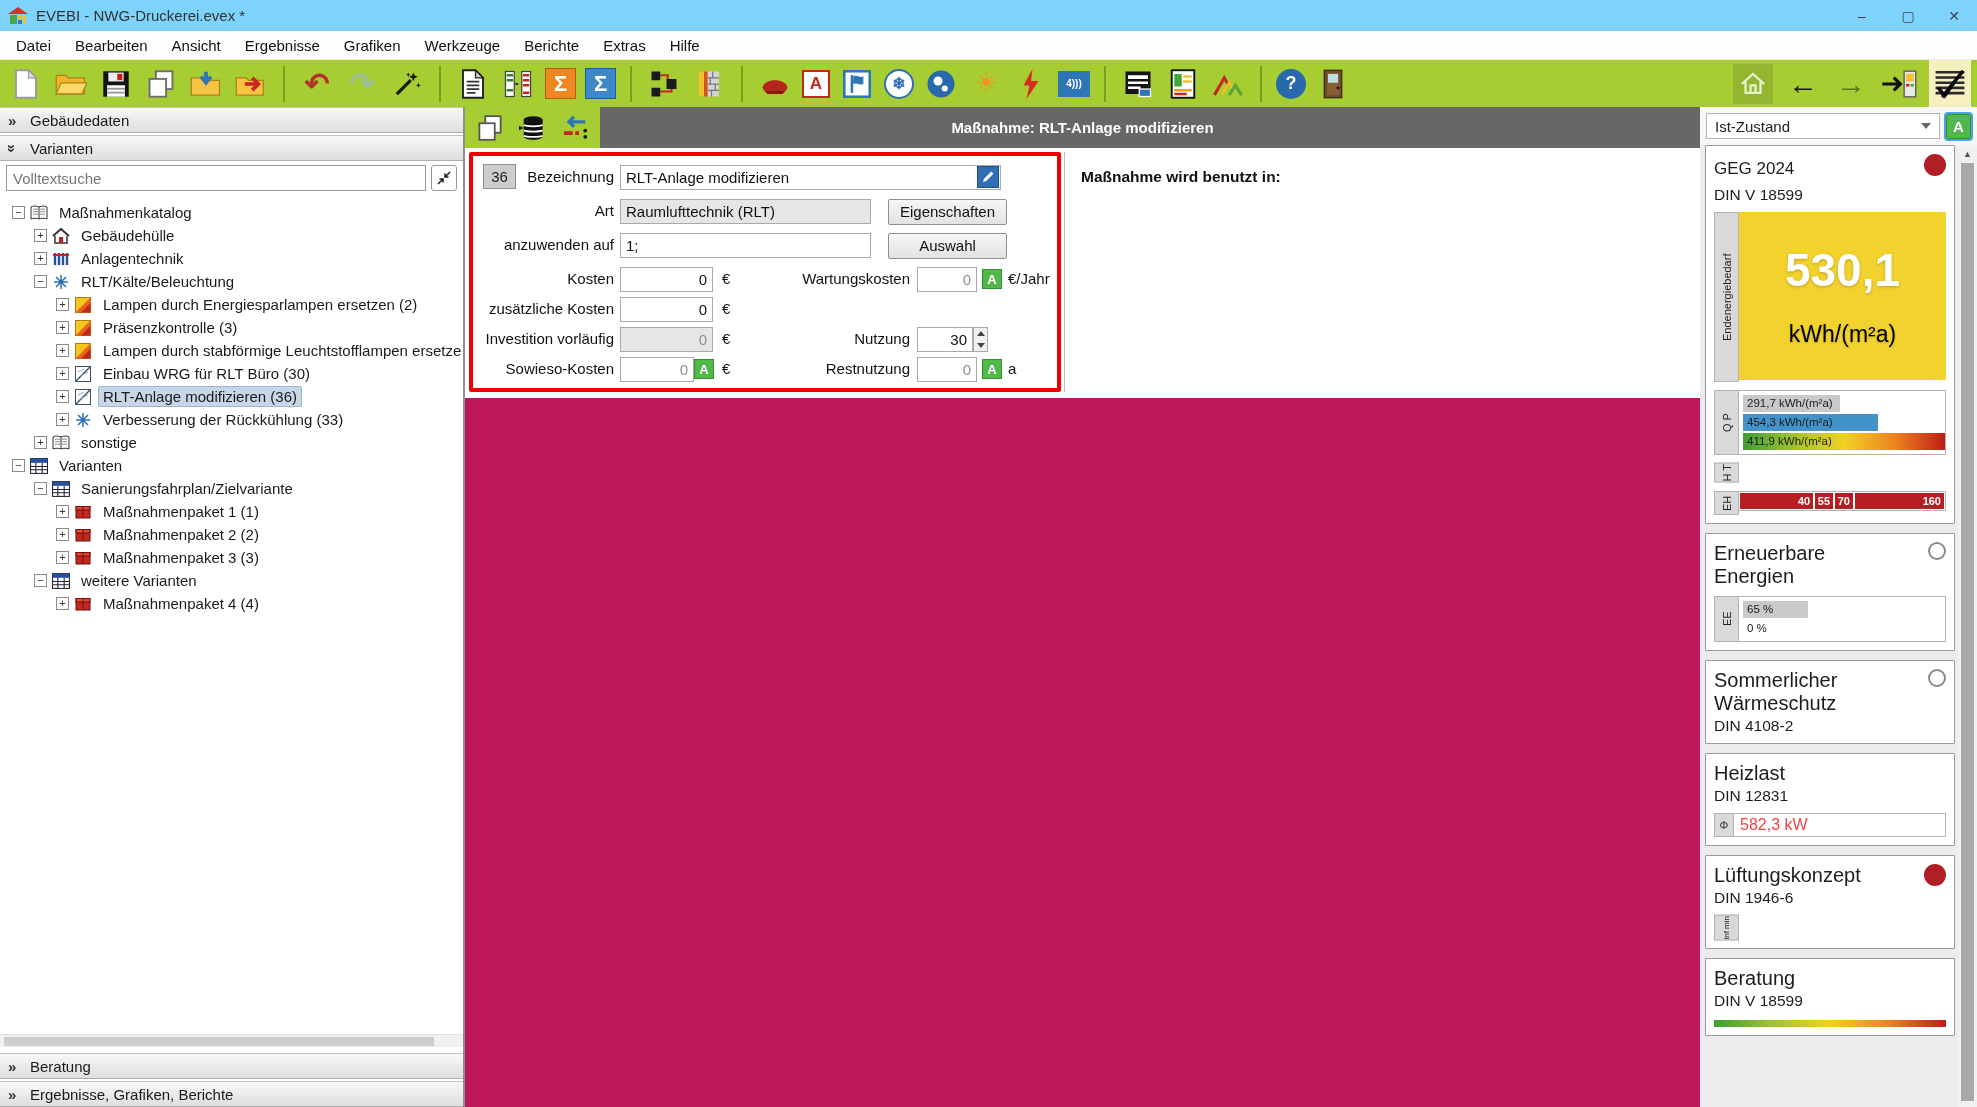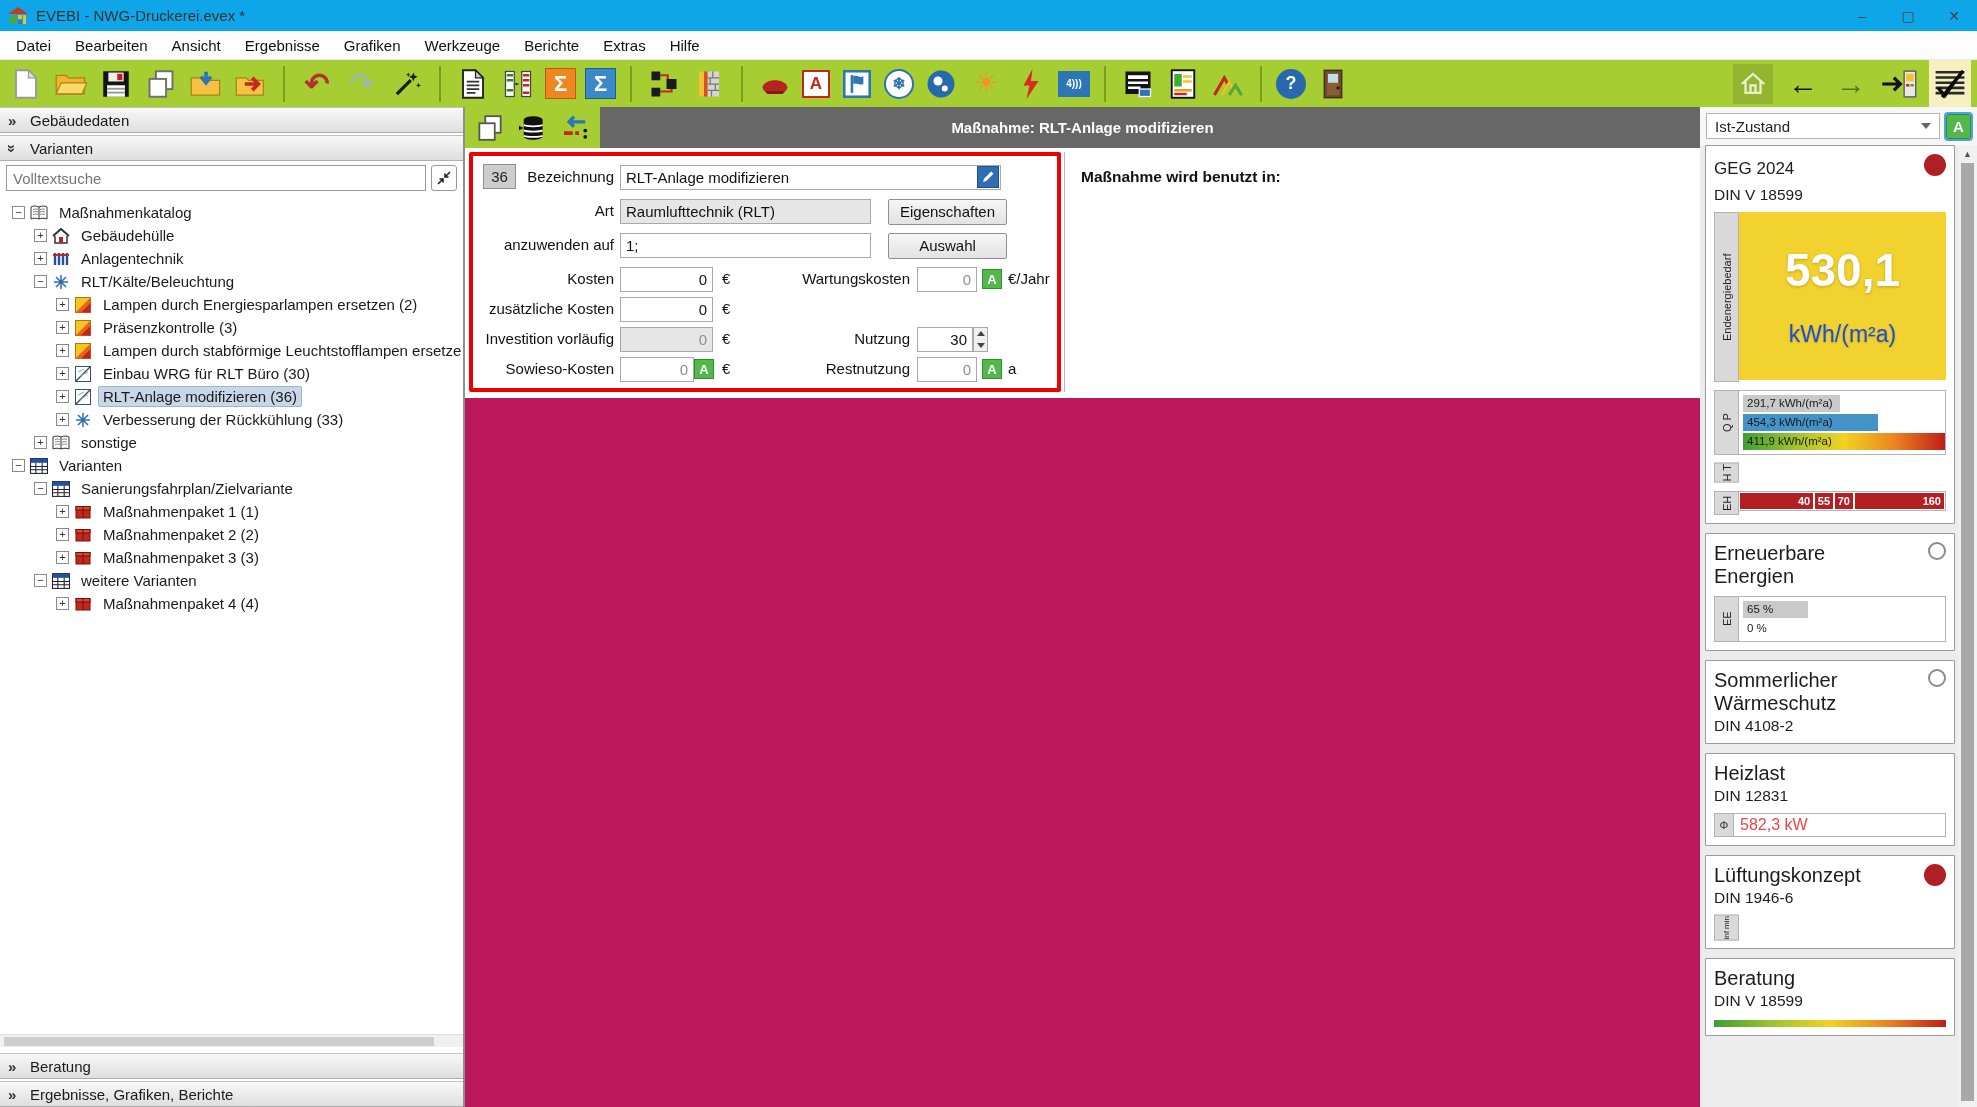--- a/index.html
+++ b/index.html
@@ -1,21 +1,21 @@
 <!DOCTYPE html>
 <html><head>
 <meta charset="utf-8">
 <style>
   *{margin:0;padding:0;box-sizing:border-box}
   html,body{width:1977px;height:1107px;overflow:hidden}
   body{font-family:"Liberation Sans",sans-serif;background:#7d7d7d}
   .app{position:relative;width:1977px;height:1107px;background:#f0f0f0}
 
   
-  .titlebar{height:31px;background:#0ea5e9;display:flex;align-items:center;padding-left:8px}
+  .titlebar{height:31px;background:#7dd3fc;display:flex;align-items:center;padding-left:8px}
   .appicon{width:20px;height:18px;margin-right:8px;flex:none}
   .titletext{font-size:15px;color:#333}
   .wincontrols{margin-left:auto;display:flex;height:31px}
   .winbtn{width:46px;height:31px;display:flex;align-items:center;justify-content:center;font-size:14px;color:#444}
 
   
   .menubar{height:29px;background:#fdfdfd;display:flex;align-items:center;padding-left:4px;border-bottom:1px solid #ececec}
   .mitem{font-size:15px;color:#111;padding:0 12px;line-height:29px}
 
   
@@ -104,21 +104,21 @@
   .card-norm{font-size:15.5px;color:#1c1c1c;margin-top:2px}
   .dot{flex:none;margin-left:auto}
   .dot-red{width:22px;height:22px;border-radius:50%;background:#b01f24}
   .dot-open{width:18px;height:18px;border-radius:50%;background:#fff;border:2px solid #8a8a8a}
   .block{display:flex;margin-top:8px}
   .vstrip{width:25px;flex:none;background:#d9d9d9;border:1px solid #b3b3b3;display:flex;align-items:center;justify-content:center;writing-mode:vertical-rl;transform:rotate(180deg);font-size:11px;color:#222}
   .vstrip.small{font-size:8px}
   .boxarea{flex:1;border:1px solid #b3b3b3;border-left:none;background:#fff;padding:2px;min-width:0}
   .energy-box{flex:1;background:#f2d22e;display:flex;flex-direction:column;align-items:center;justify-content:center;height:168px}
   .energy-value{font-size:46px;font-weight:bold;color:#fff;text-shadow:0 1px 3px rgba(90,70,0,.35);line-height:50px}
-  .energy-unit{font-size:23px;color:#1d4ed8;text-shadow:0 1px 2px rgba(90,70,0,.3);margin-top:26px}
+  .energy-unit{font-size:23px;color:#000000;text-shadow:0 1px 2px rgba(90,70,0,.3);margin-top:26px}
   .hbar{height:17px;margin:2px;font-size:11.5px;line-height:17px;padding-left:4px;white-space:nowrap;color:#1a1a1a;overflow:visible}
   .hbar.gray{background:#c9c9c9}
   .hbar.blue{background:#4493c8}
   .hbar.gradient{background:linear-gradient(90deg,#3f9e35,#9fc32f,#f0d222,#ec8420,#bf1d17)}
   .hbar.none{background:none}
   .eh-wrap{display:flex;gap:2px;height:20px;padding:1px;background:#fff}
   .ehseg{background:#b41f24;color:#fff;font-weight:bold;font-size:11px;display:flex;align-items:center;justify-content:flex-end;padding-right:3px}
   .heiz-row{display:flex;margin-top:8px;height:24px}
   .heiz-sym{width:20px;flex:none;background:#d9d9d9;border:1px solid #b3b3b3;font-size:11px;display:flex;align-items:center;justify-content:center;color:#333}
   .heiz-val{flex:1;border:1px solid #b3b3b3;border-left:none;font-size:16px;display:flex;align-items:center;padding-left:6px;color:#ef4444}

